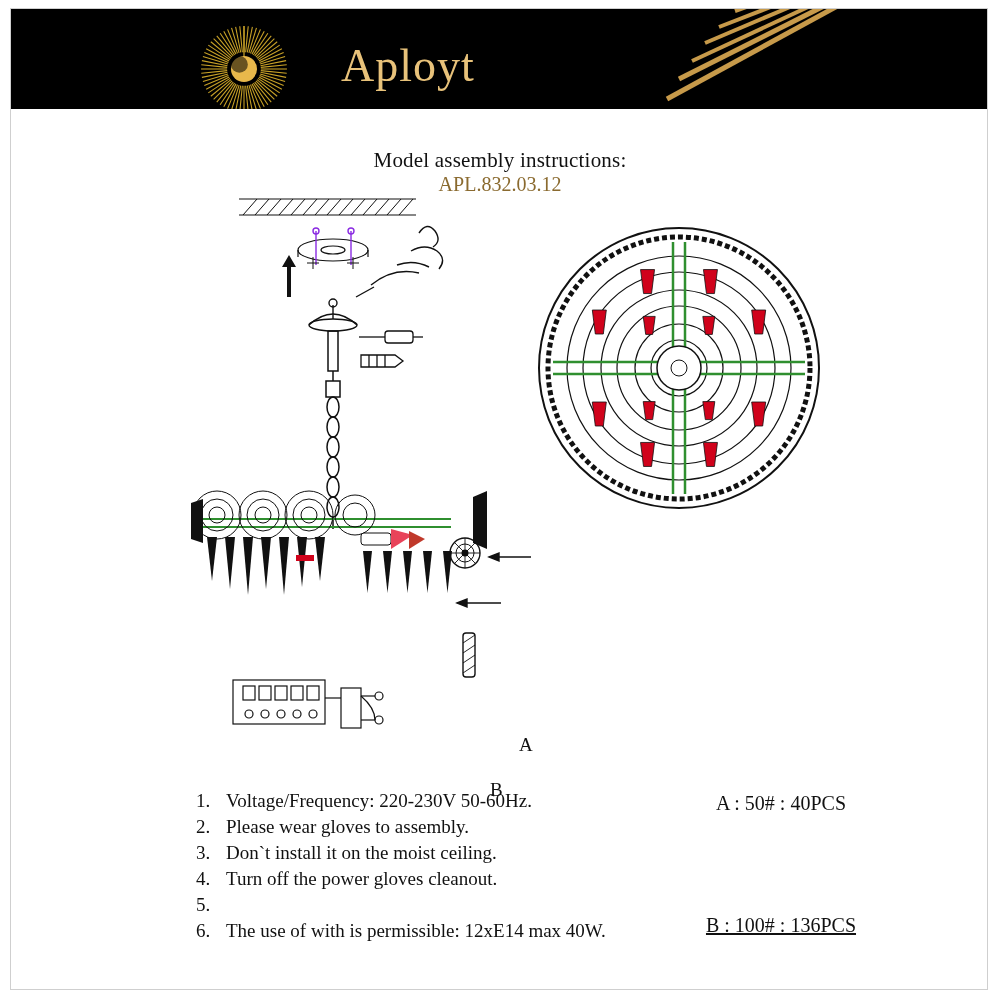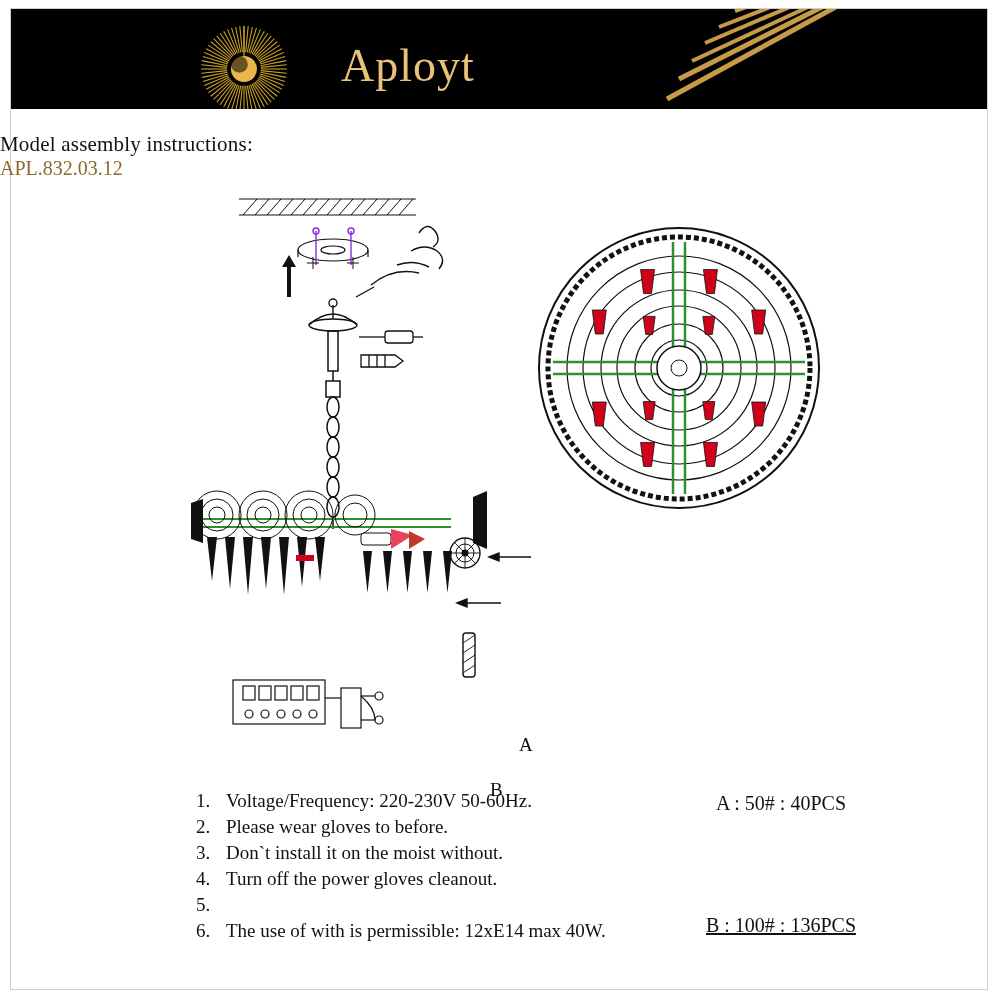--- a/index.html
+++ b/index.html
@@ -58,22 +58,23 @@
     color: #e8c27a;
     font-size: 46px;
     letter-spacing: 1px;
     font-family: "Liberation Serif", serif;
   }
 
   
   .title-block {
     position: absolute;
     left: 0;
-    top: 132px;
+    top: 148px;
     width: 1000px;
+    text-align: center;
   }
   .title-line1 {
     font-size: 21px;
     color: #111111;
     font-family: "Liberation Serif", serif;
     letter-spacing: .2px;
   }
   .title-line2 {
     font-size: 20px;
     color: #8a6a2f;
@@ -524,25 +525,25 @@
     </div>
   </div>
 
   <div class="notes">
     <div class="note-row">
       <div class="note-num">1.</div>
       <div class="note-text">Voltage/Frequency: 220-230V 50-60Hz.</div>
     </div>
     <div class="note-row">
       <div class="note-num">2.</div>
-      <div class="note-text">Please wear gloves to before.</div>
+      <div class="note-text">Please wear gloves to assembly.</div>
     </div>
     <div class="note-row">
       <div class="note-num">3.</div>
-      <div class="note-text">Don`t install it on the moist without.</div>
+      <div class="note-text">Don`t install it on the moist ceiling.</div>
     </div>
     <div class="note-row">
       <div class="note-num">4.</div>
       <div class="note-text">Turn off the power gloves cleanout.</div>
     </div>
     <div class="note-row">
       <div class="note-num">5.</div>
     </div>
     <div class="note-row">
       <div class="note-num">6.</div>

